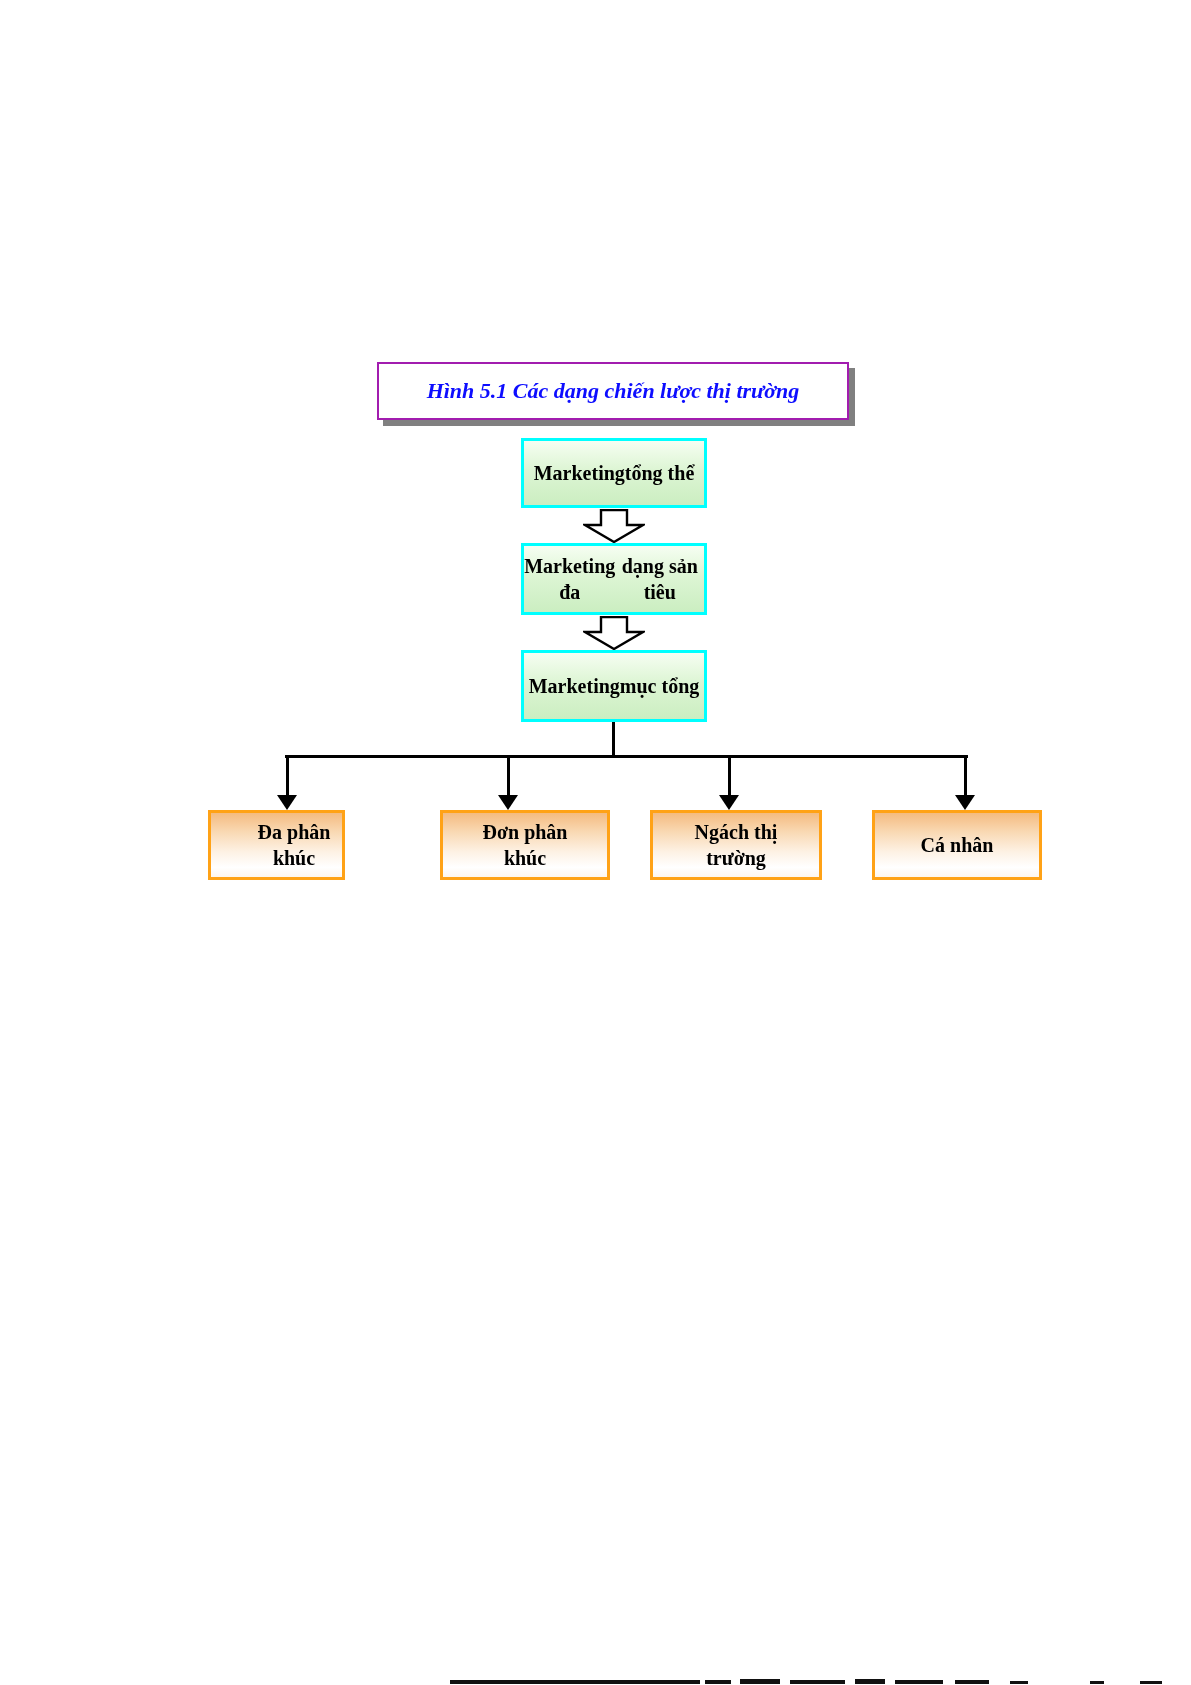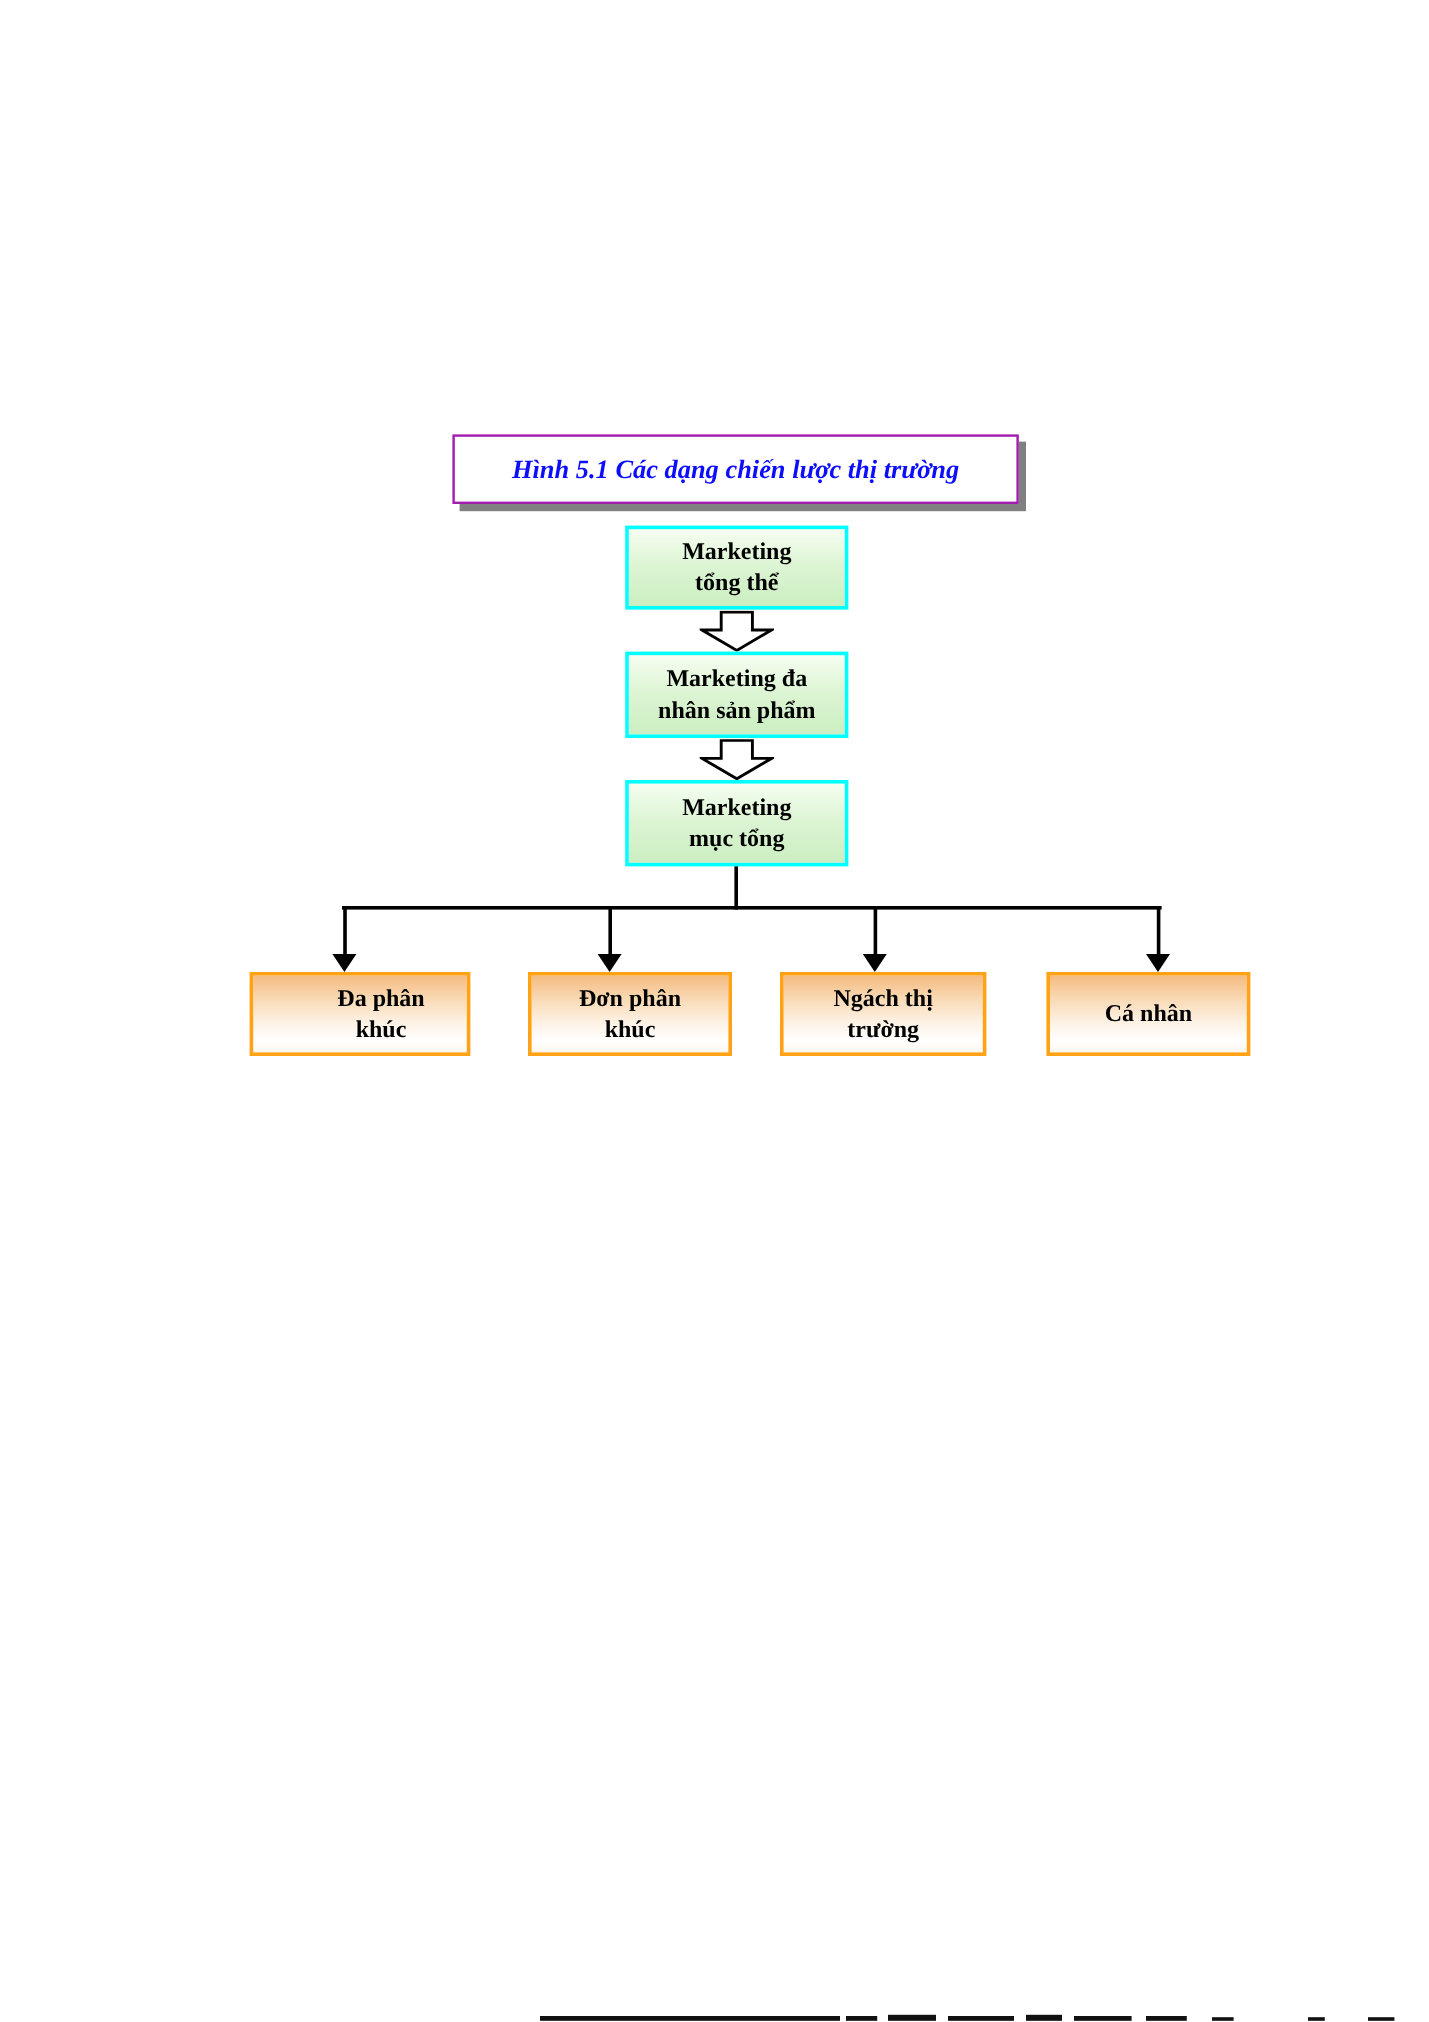--- a/index.html
+++ b/index.html
@@ -19,21 +19,21 @@
   }
   .title-box .title-text{
     color:#0d0dff;
     font-size:22px;font-weight:bold;font-style:italic;
     white-space:nowrap;
   }
   .node{
     position:absolute;left:521px;width:186px;
     border:3px solid #00ffff;
     background:linear-gradient(180deg,#f6fef2 0%,#ddf5d4 45%,#cbeec1 100%);
-    display:flex;flex-direction:column;align-items:center;justify-content:center;
+    display:flex;flex-direction:row;align-items:center;justify-content:center;
     text-align:center;
     font-size:20px;font-weight:bold;color:#000000;line-height:1.3;
     box-sizing:border-box;
   }
   .node-1{top:438px;height:70px;}
   .node-2{top:543px;height:72px;}
   .node-3{top:650px;height:72px;}
   .block-arrow{position:absolute;left:583px;width:62px;height:34px;}
   .block-arrow-1{top:509px;}
   .block-arrow-2{top:616px;}
@@ -50,21 +50,21 @@
   .ah-1{left:277px;} .ah-2{left:498px;} .ah-3{left:719px;} .ah-4{left:955px;}
   .leaf{
     position:absolute;top:810px;height:70px;
     border:3px solid #ffa216;
     background:linear-gradient(180deg,#f4bb80 0%,#f9d9b4 30%,#fdf1e3 60%,#ffffff 85%,#fdf6ee 100%);
     display:flex;flex-direction:column;align-items:center;justify-content:center;
     text-align:center;
     font-size:20px;font-weight:bold;color:#000000;line-height:1.3;
     box-sizing:border-box;
   }
-  .leaf-1{left:208px;width:184px;padding-left:35px;}
+  .leaf-1{left:208px;width:137px;padding-left:35px;}
   .leaf-2{left:428px;width:170px;margin-left:12px;}
   .leaf-3{left:650px;width:172px;}
   .leaf-4{left:872px;width:170px;}
   .clip-frag{position:absolute;left:450px;top:1678px;width:712px;height:7px;}
   .clip-frag i{position:absolute;display:block;background:#111111;}
   .f-bar{left:0;top:2px;width:250px;height:4px;}
   .f1{left:255px;top:2px;width:26px;height:4px;}
   .f2{left:290px;top:1px;width:40px;height:5px;}
   .f3{left:340px;top:2px;width:55px;height:4px;}
   .f4{left:405px;top:1px;width:30px;height:5px;background:#223366;}
@@ -87,21 +87,21 @@
     <span>Marketing</span>
     <span>tổng thể</span>
   </div>
 
   <svg class="block-arrow block-arrow-1" viewBox="0 0 62 34">
     <polygon points="18,1 44,1 44,16 60,16 31,33 2,16 18,16" fill="#ffffff" stroke="#000000" stroke-width="2.4" stroke-linejoin="miter"></polygon>
   </svg>
 
   <div class="node node-2">
     <span>Marketing đa</span>
-    <span>nhân sản phẩm</span>
+    <span>dạng sản tiêu</span>
   </div>
 
   <svg class="block-arrow block-arrow-2" viewBox="0 0 62 34">
     <polygon points="18,1 44,1 44,16 60,16 31,33 2,16 18,16" fill="#ffffff" stroke="#000000" stroke-width="2.4" stroke-linejoin="miter"></polygon>
   </svg>
 
   <div class="node node-3">
     <span>Marketing</span>
     <span>mục tổng</span>
   </div>

